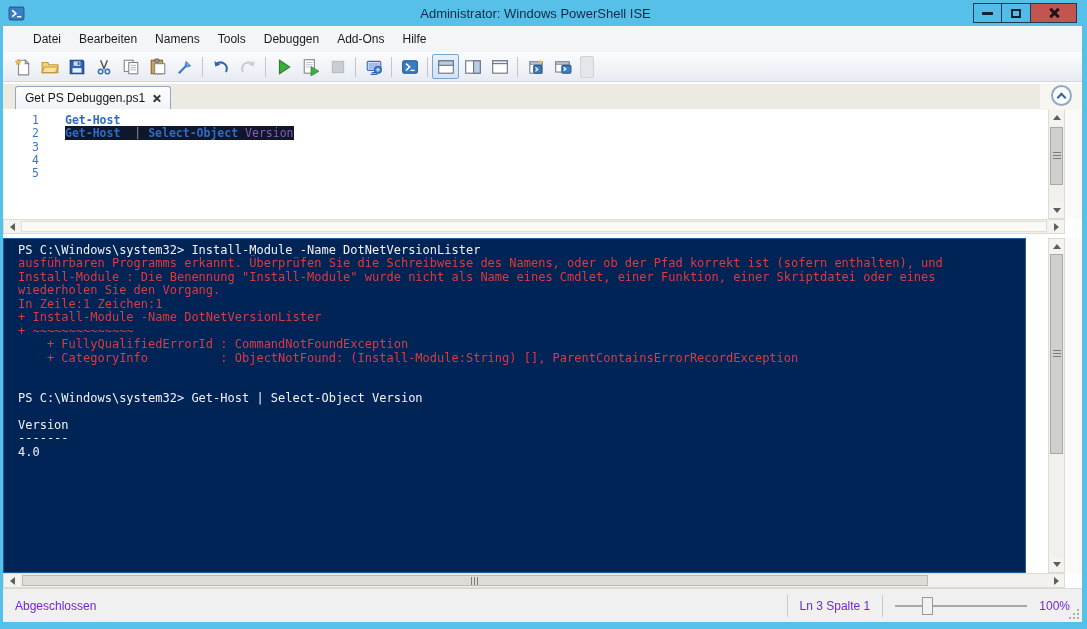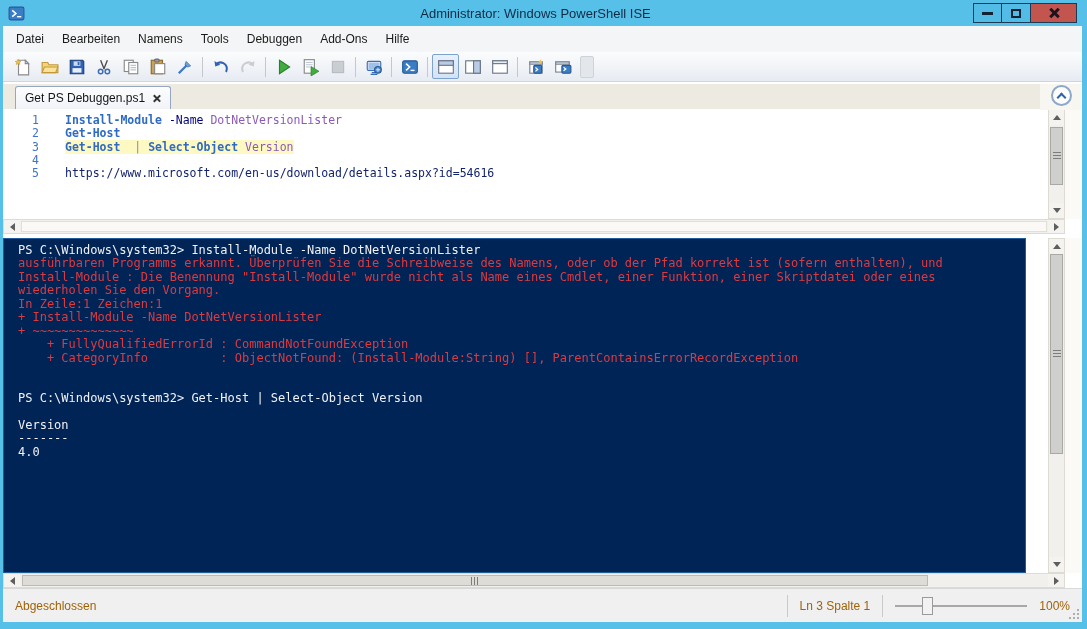--- a/index.html
+++ b/index.html
@@ -16,21 +16,21 @@
   .wc-close{width:46px;background:#c2564f;border-left:none;}
   .glyph-min{width:11px;height:3px;background:#102433;}
   .glyph-max{width:10px;height:9px;border:2px solid #102433;background:transparent;}
   .glyph-close{position:relative;width:12px;height:12px;}
   .glyph-close::before,.glyph-close::after{content:"";position:absolute;left:5px;top:0;width:3px;height:12px;background:#1c1220;}
   .glyph-close::before{transform:rotate(45deg);}
   .glyph-close::after{transform:rotate(-45deg);}
   
   .client{position:absolute;left:3px;right:5px;top:26px;bottom:7px;background:#ffffff;display:flex;flex-direction:column;}
   
-  .menubar{height:26px;background:#f4f5f6;display:flex;align-items:center;padding-left:4px;flex:0 0 auto;}
+  .menubar{height:26px;background:#f4f5f6;display:flex;align-items:center;padding-left:21px;flex:0 0 auto;}
   .menu-item{padding:4px 9px;font-size:12px;color:#1a1a1a;cursor:default;}
   
   .toolbar{height:30px;background:linear-gradient(#fbfcfd,#e7ebf2);border-bottom:1px solid #d2d5da;display:flex;align-items:center;padding-left:6px;flex:0 0 auto;}
   .tbtn{width:27px;height:25px;display:flex;align-items:center;justify-content:center;border:1px solid transparent;border-radius:2px;}
   .tbtn.sel{border:1px solid #7da2ce;background:linear-gradient(#e8f0fb,#d2e2f6);}
   .tbtn.dis{opacity:.55;}
   .tsep{width:1px;height:20px;background:#c3c8cf;margin:0 4px;}
   .tslot{width:14px;height:22px;background:#e3e6ea;border:1px solid #cfd3d8;border-radius:2px;margin-left:4px;}
   
   .tabstrip{position:relative;height:25px;background:#edeae1;margin-top:2px;flex:0 0 auto;}
@@ -42,21 +42,21 @@
   .tab-close::after{transform:rotate(-45deg);}
   .collapse-btn{position:absolute;right:10px;top:1px;width:21px;height:21px;border-radius:50%;background:#fdfdfd;border:2px solid #8ca8ca;display:flex;align-items:center;justify-content:center;}
   .chev-up{width:7px;height:7px;border-left:2px solid #2f62a8;border-top:2px solid #2f62a8;transform:rotate(45deg);margin-top:3px;}
   
   .editor-row{height:110px;display:flex;background:#fff;flex:0 0 auto;}
   .editor-main{flex:1;display:flex;overflow:hidden;padding-top:5px;}
   .gutter{width:46px;text-align:right;padding-right:10px;flex:0 0 auto;}
   .gut-line{font:11.5px/13.3px "DejaVu Sans Mono",monospace;color:#3e74c8;}
   .code{flex:1;padding-left:16px;}
   .code-line{font:11.5px/13.3px "DejaVu Sans Mono",monospace;white-space:pre;color:#000;height:13.3px;}
-  .hl{background:#fef9c3;}
+  .hl{background:#0f172a;}
   .tk-cmdlet{color:#2f6bc4;font-weight:bold;}
   .tk-param{color:#000080;}
   .tk-arg{color:#8a5bb8;}
   .tk-pipe{color:#8e8e8e;}
   .tk-plain{color:#000;}
   .tk-url{color:#13246e;}
   
   .vstrip{width:34px;flex:0 0 auto;background:#fbfaf6;display:flex;justify-content:flex-start;}
   .vscroll{width:17px;background:#f1f0ec;border:1px solid #dedbd2;display:flex;flex-direction:column;}
   .sb-btn{height:15px;display:flex;align-items:center;justify-content:center;background:#f4f3ef;flex:0 0 auto;}
@@ -74,21 +74,21 @@
   .hs-thumb{position:absolute;top:1px;bottom:1px;background:#dddcd6;border:1px solid #bcbab2;display:flex;align-items:center;justify-content:center;}
   .hs-btn{width:16px;display:flex;align-items:center;justify-content:center;background:#f4f3ef;flex:0 0 auto;}
   .gap4{height:4px;background:#fff;flex:0 0 auto;}
   
   .console-row{flex:1;display:flex;background:#fff;min-height:0;gap:22px;}
   .console{flex:1;background:#012456;border:1px solid #1f5c9c;padding:5px 0 0 14px;overflow:hidden;}
   .cline{font:12px/13.45px "DejaVu Sans Mono",monospace;white-space:pre;}
   .c-out{color:#f1f1f4;}
   .c-err{color:#dd3a40;}
   
-  .statusbar{height:34px;background:#f0f0f0;border-top:1px solid #d8d8d8;display:flex;align-items:center;padding:0 12px;font-size:12px;color:#a16207;flex:0 0 auto;position:relative;}
+  .statusbar{height:34px;background:#f0f0f0;border-top:1px solid #d8d8d8;display:flex;align-items:center;padding:0 12px;font-size:12px;color:#6d28d9;flex:0 0 auto;position:relative;}
   .sb-right{margin-left:auto;display:flex;align-items:center;gap:12px;}
   .sb-sep{width:1px;height:22px;background:#c9c9c9;}
   .slider{position:relative;width:132px;height:20px;}
   .slider-track{position:absolute;left:0;right:0;top:9px;height:2px;background:#a8a8a8;}
   .slider-thumb{position:absolute;left:20%;top:1px;width:11px;height:18px;background:#f2f2f2;border:1px solid #9a9a9a;}
   .resize-grip{position:absolute;right:3px;bottom:3px;width:13px;height:13px;}
   .resize-grip i{position:absolute;width:2px;height:2px;background:#aeaeae;}
 </style>
 </head>
 <body>
@@ -279,25 +279,23 @@
     <div class="editor-row">
       <div class="editor-main">
         <div class="gutter">
             <div class="gut-line">1</div>
             <div class="gut-line">2</div>
             <div class="gut-line">3</div>
             <div class="gut-line">4</div>
             <div class="gut-line">5</div>
           </div>
         <div class="code">
-            <div class="code-line"><span><span class="tk-cmdlet">Install-Module</span><span class="tk-plain"> </span><span class="tk-param">-Name</span><span class="tk-plain"> </span><span class="tk-arg">DotNetVersionLister</span></span></div>
             <div class="code-line"><span><span class="tk-cmdlet">Get-Host</span></span></div>
             <div class="code-line"><span class="hl"><span class="tk-cmdlet">Get-Host</span><span class="tk-plain">  </span><span class="tk-pipe">|</span><span class="tk-plain"> </span><span class="tk-cmdlet">Select-Object</span><span class="tk-plain"> </span><span class="tk-arg">Version</span></span></div>
             <div class="code-line"><span>&nbsp;</span></div>
-            <div class="code-line"><span><span class="tk-url">https://www.microsoft.com/en-us/download/details.aspx?id=54616</span></span></div>
           </div>
       </div>
       <div class="vstrip">
         <div class="vscroll">
           <div class="sb-btn">
               <div class="tri tri-up"></div>
             </div>
           <div class="sb-track">
             <div class="sb-thumb" style="top:2px;height:58px;">
                 <div class="grip-v"></div>

